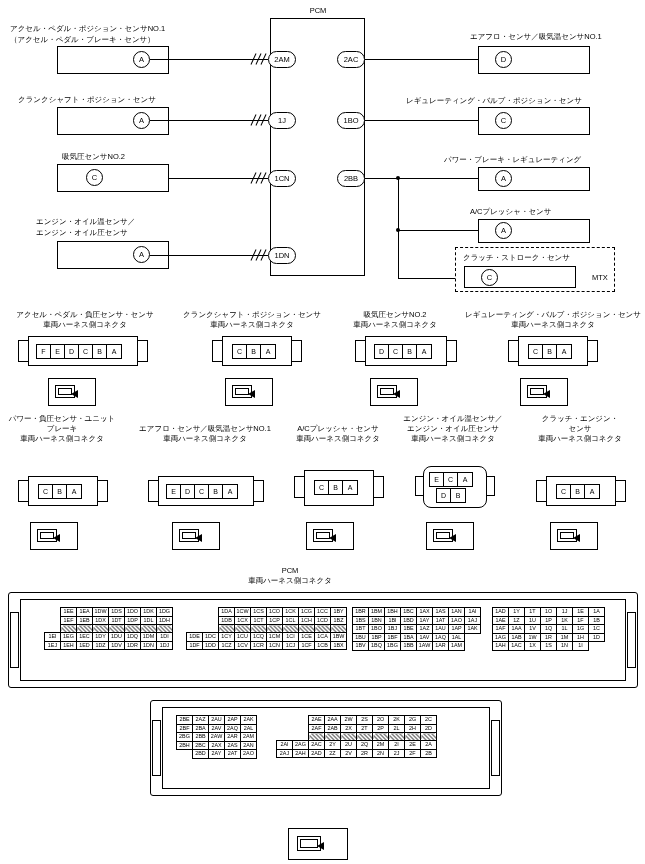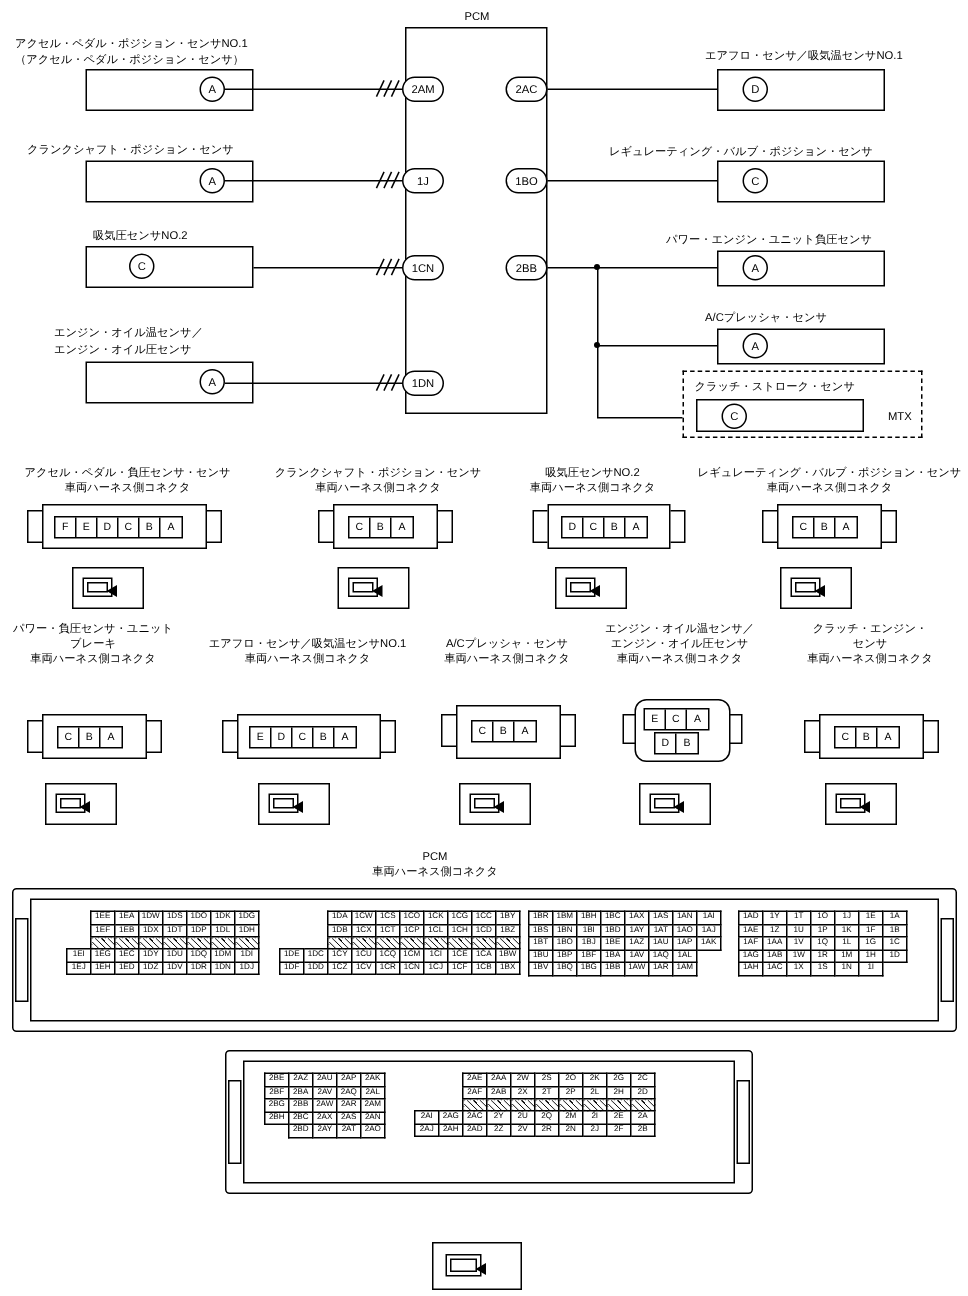--- a/index.html
+++ b/index.html
@@ -136,21 +136,21 @@
   }
   .pintable td.none { border: none; }
 </style>
 </head>
 <body>
 
 <div class="lbl c" style="left:288px;top:6px;width:60px;">PCM</div>
 <div class="pcmbox" style="left:270px;top:18px;width:95px;height:258px;"></div>
 
 <div class="lbl" style="left:10px;top:24px;">アクセル・ペダル・ポジション・センサNO.1</div>
-<div class="lbl" style="left:10px;top:35px;">（アクセル・ペダル・ポジション・センサ）</div>
+<div class="lbl" style="left:10px;top:35px;">（アクセル・ペダル・ブレーキ・センサ）</div>
 <div class="box" style="left:57px;top:46px;width:112px;height:28px;"></div>
 <div class="circ" style="left:133px;top:51px;">A</div>
 <div class="hline" style="left:150px;top:59px;width:118px;"></div>
 <div class="oval" style="left:268px;top:51px;">2AM</div>
 
 <div class="vline" style="left:263px;top:53px;height:12px;transform:rotate(25deg);"></div>
 <div class="vline" style="left:258px;top:53px;height:12px;transform:rotate(25deg);"></div>
 <div class="vline" style="left:253px;top:53px;height:12px;transform:rotate(25deg);"></div>
 
 <div class="lbl" style="left:18px;top:95px;">クランクシャフト・ポジション・センサ</div>
@@ -194,21 +194,21 @@
 <div class="circ" style="left:495px;top:112px;">C</div>
 
 <div class="oval" style="left:337px;top:170px;">2BB</div>
 <div class="hline" style="left:365px;top:178px;width:114px;"></div>
 <div class="dot" style="left:396px;top:176px;"></div>
 <div class="vline" style="left:398px;top:178px;height:100px;"></div>
 <div class="dot" style="left:396px;top:228px;"></div>
 <div class="hline" style="left:398px;top:230px;width:81px;"></div>
 <div class="hline" style="left:398px;top:278px;width:66px;"></div>
 
-<div class="lbl" style="left:444px;top:155px;">パワー・エンジン・ユニット負圧センサ</div>
+<div class="lbl" style="left:444px;top:155px;">パワー・ブレーキ・レギュレーティング</div>
 <div class="box" style="left:478px;top:167px;width:112px;height:24px;"></div>
 <div class="circ" style="left:495px;top:170px;">A</div>
 
 <div class="lbl" style="left:470px;top:207px;">A/Cプレッシャ・センサ</div>
 <div class="box" style="left:478px;top:219px;width:112px;height:24px;"></div>
 <div class="circ" style="left:495px;top:222px;">A</div>
 
 <div class="dashbox" style="left:455px;top:247px;width:160px;height:45px;"></div>
 <div class="lbl" style="left:463px;top:253px;">クラッチ・ストローク・センサ</div>
 <div class="box" style="left:464px;top:266px;width:112px;height:22px;"></div>

